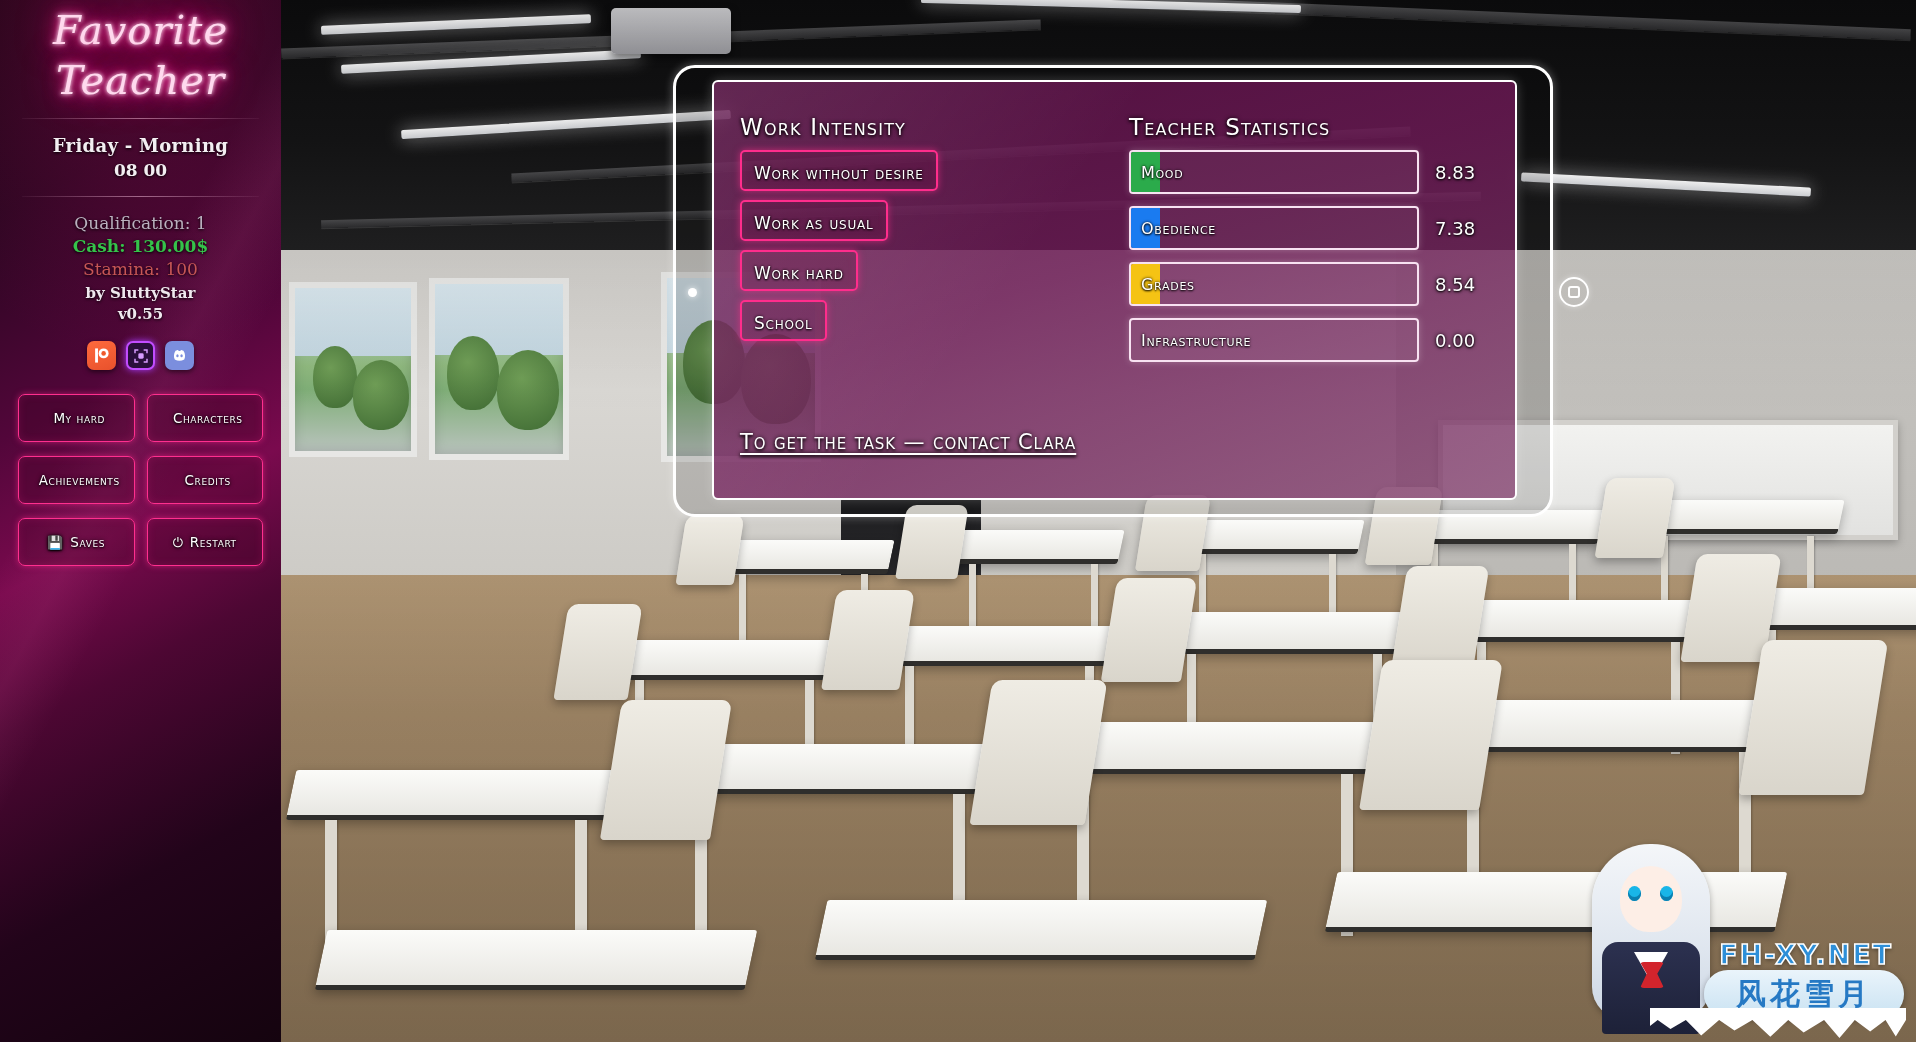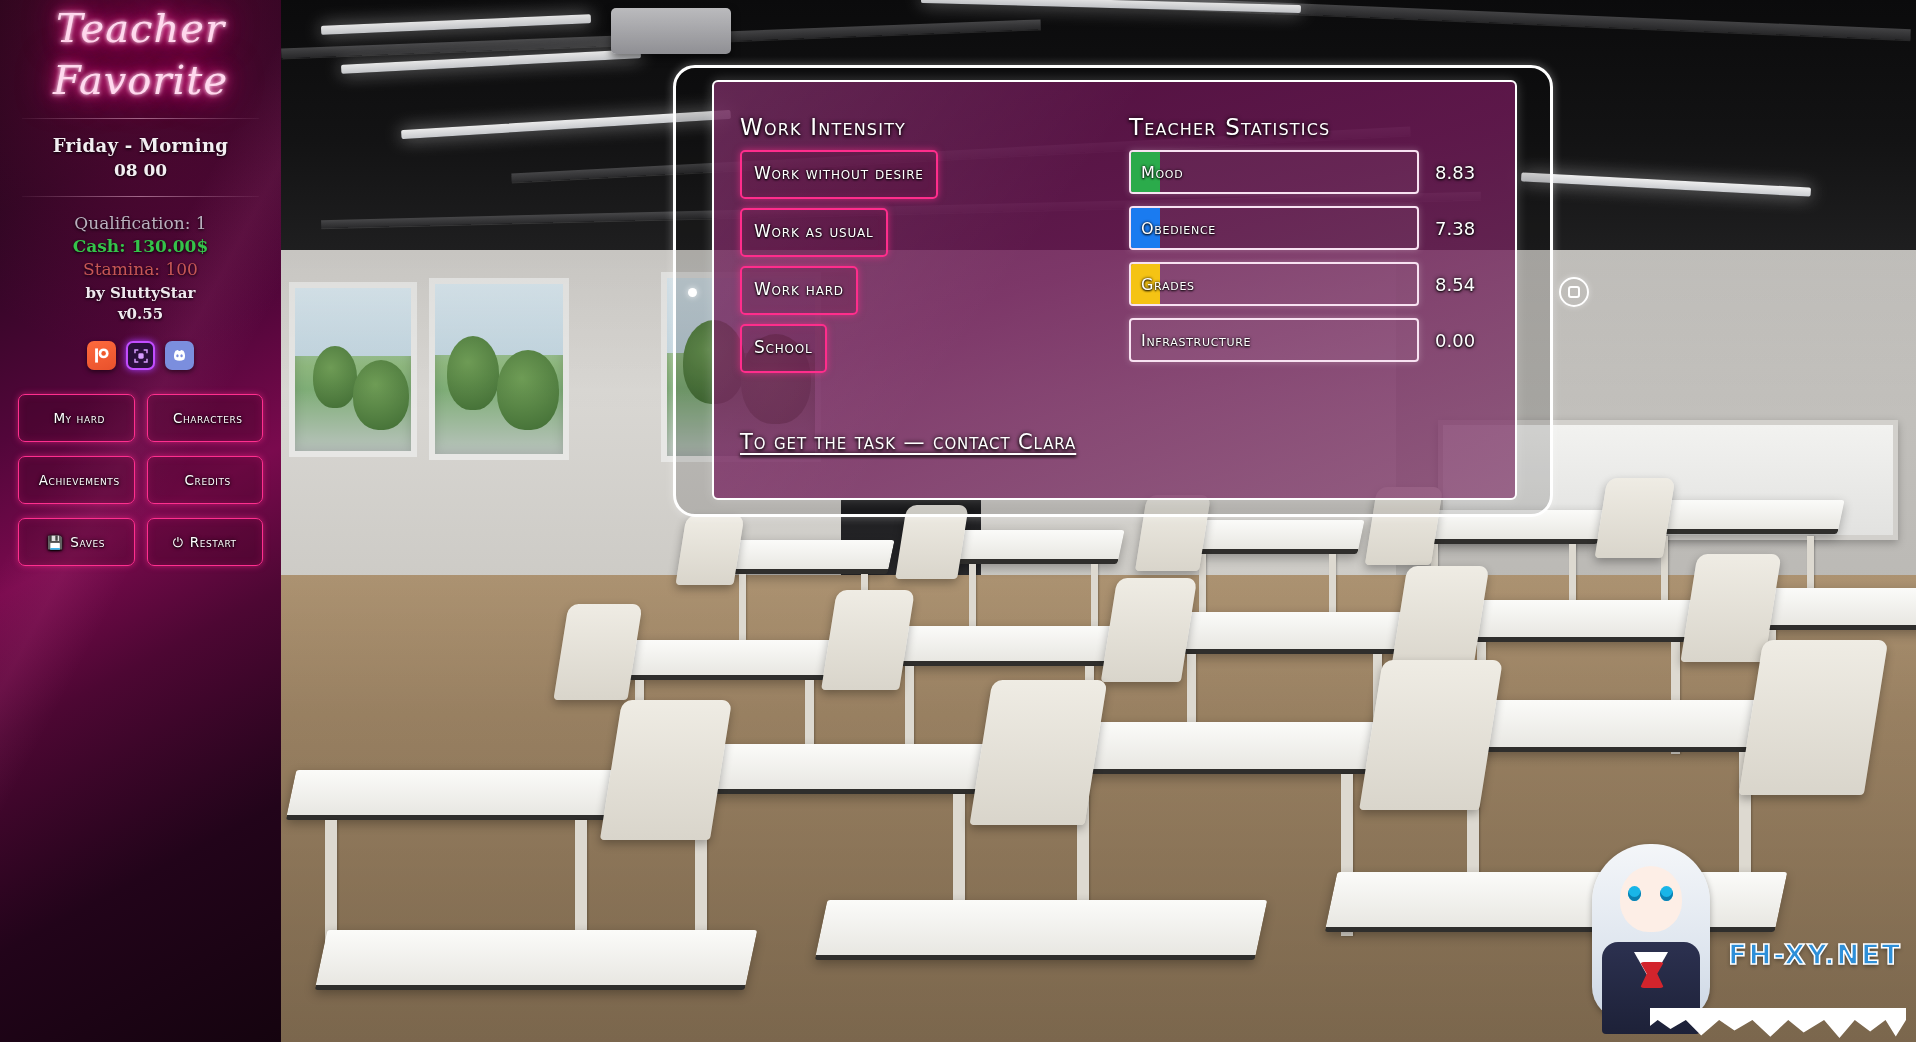--- a/index.html
+++ b/index.html
@@ -264,21 +264,21 @@
   #work-col { width: 388px; }
   .work-btn {
     display: inline-block;
     border: 2px solid #ff2d8c;
     border-radius: 5px;
     color: #fff;
     font-family: "DejaVu Sans", sans-serif;
     font-variant: small-caps;
     font-size: 17px;
     letter-spacing: .8px;
-    padding: 11px 12px 14px 12px;
+    padding: 11px 12px 6px 12px;
     margin-bottom: 9px;
     text-shadow: 0 0 3px #000, 0 1px 2px #000;
     box-shadow: 0 0 7px rgba(255,45,140,.6), inset 0 0 10px rgba(255,45,140,.1);
     background: rgba(90,8,52,.18);
     cursor: pointer;
     white-space: nowrap;
   }
   #task-hint {
     position:absolute;
     left: 26px; top: 348px;
@@ -358,21 +358,21 @@
     position:absolute; left: 56px; bottom: 52px; width: 34px; height: 30px;
     background: #fff; transform: rotate(0deg);
     clip-path: polygon(50% 100%, 0 0, 100% 0);
   }
   .wm-ribbon {
     position:absolute; left: 62px; bottom: 46px; width: 24px; height: 26px;
     background: #d2242c; border-radius: 4px;
     clip-path: polygon(0 0, 100% 0, 72% 45%, 100% 100%, 0 100%, 28% 45%);
   }
   #wm-text {
-    position:absolute; right: 6px; bottom: 72px;
+    position:absolute; right: 15px; bottom: 72px;
     font-family: "DejaVu Sans", sans-serif;
     font-size: 27px; font-weight: 700; letter-spacing: 2px;
     color: #2e8fd8;
     -webkit-text-stroke: 1.5px #ffffff;
     text-shadow: 0 2px 4px rgba(0,0,0,.45);
   }
   #wm-cn {
     position:absolute; right: 4px; bottom: 24px;
     width: 200px; height: 48px;
     border-radius: 24px;
@@ -393,22 +393,22 @@
   }
 </style>
 </head>
 <body>
 
 <div id="app">
 
   <div id="sidebar">
     <div class="sb-inner">
 
+      <div class="neon-title" id="title-line1">Favorite</div>
       <div class="neon-title" id="title-line2">Teacher</div>
-      <div class="neon-title" id="title-line1">Favorite</div>
 
       <div class="hr"></div>
 
       <div class="timeblock">
         <div id="day-phase">Friday - Morning</div>
         <div id="clock">08 00</div>
       </div>
 
       <div class="hr"></div>
 
@@ -710,17 +710,18 @@
       <div id="wm-girl">
         <div class="wm-hair"></div>
         <div class="wm-face"></div>
         <div class="wm-eye l"></div>
         <div class="wm-eye r"></div>
         <div class="wm-body"></div>
         <div class="wm-collar"></div>
         <div class="wm-ribbon"></div>
       </div>
       <div id="wm-text">FH-XY.NET</div>
+      <div id="wm-cn">风花雪月</div>
       <div id="wm-ice"></div>
     </div>
 
   </div>
 </div>
 
 </body></html>

